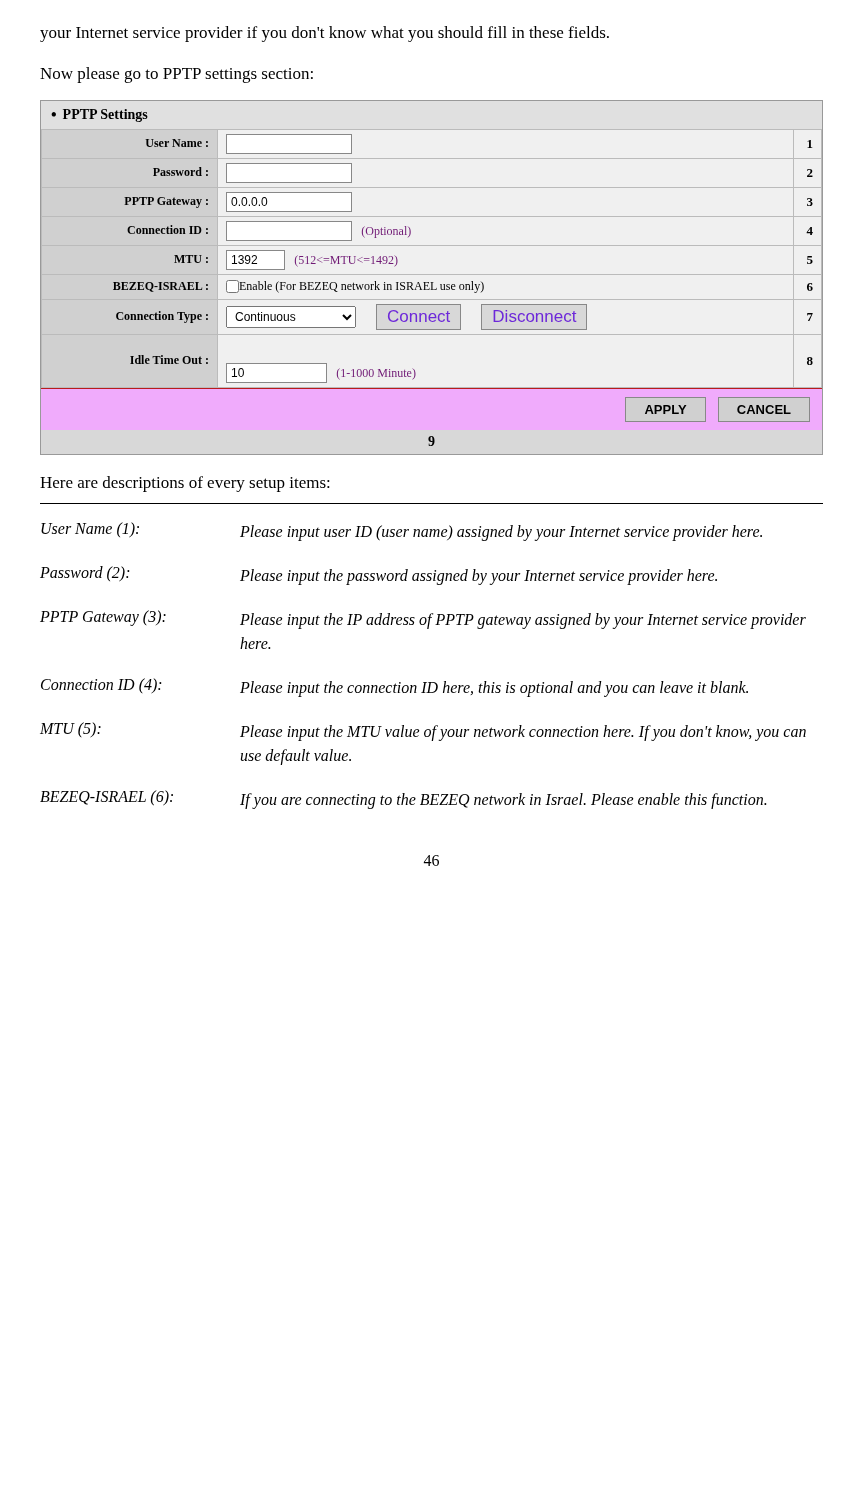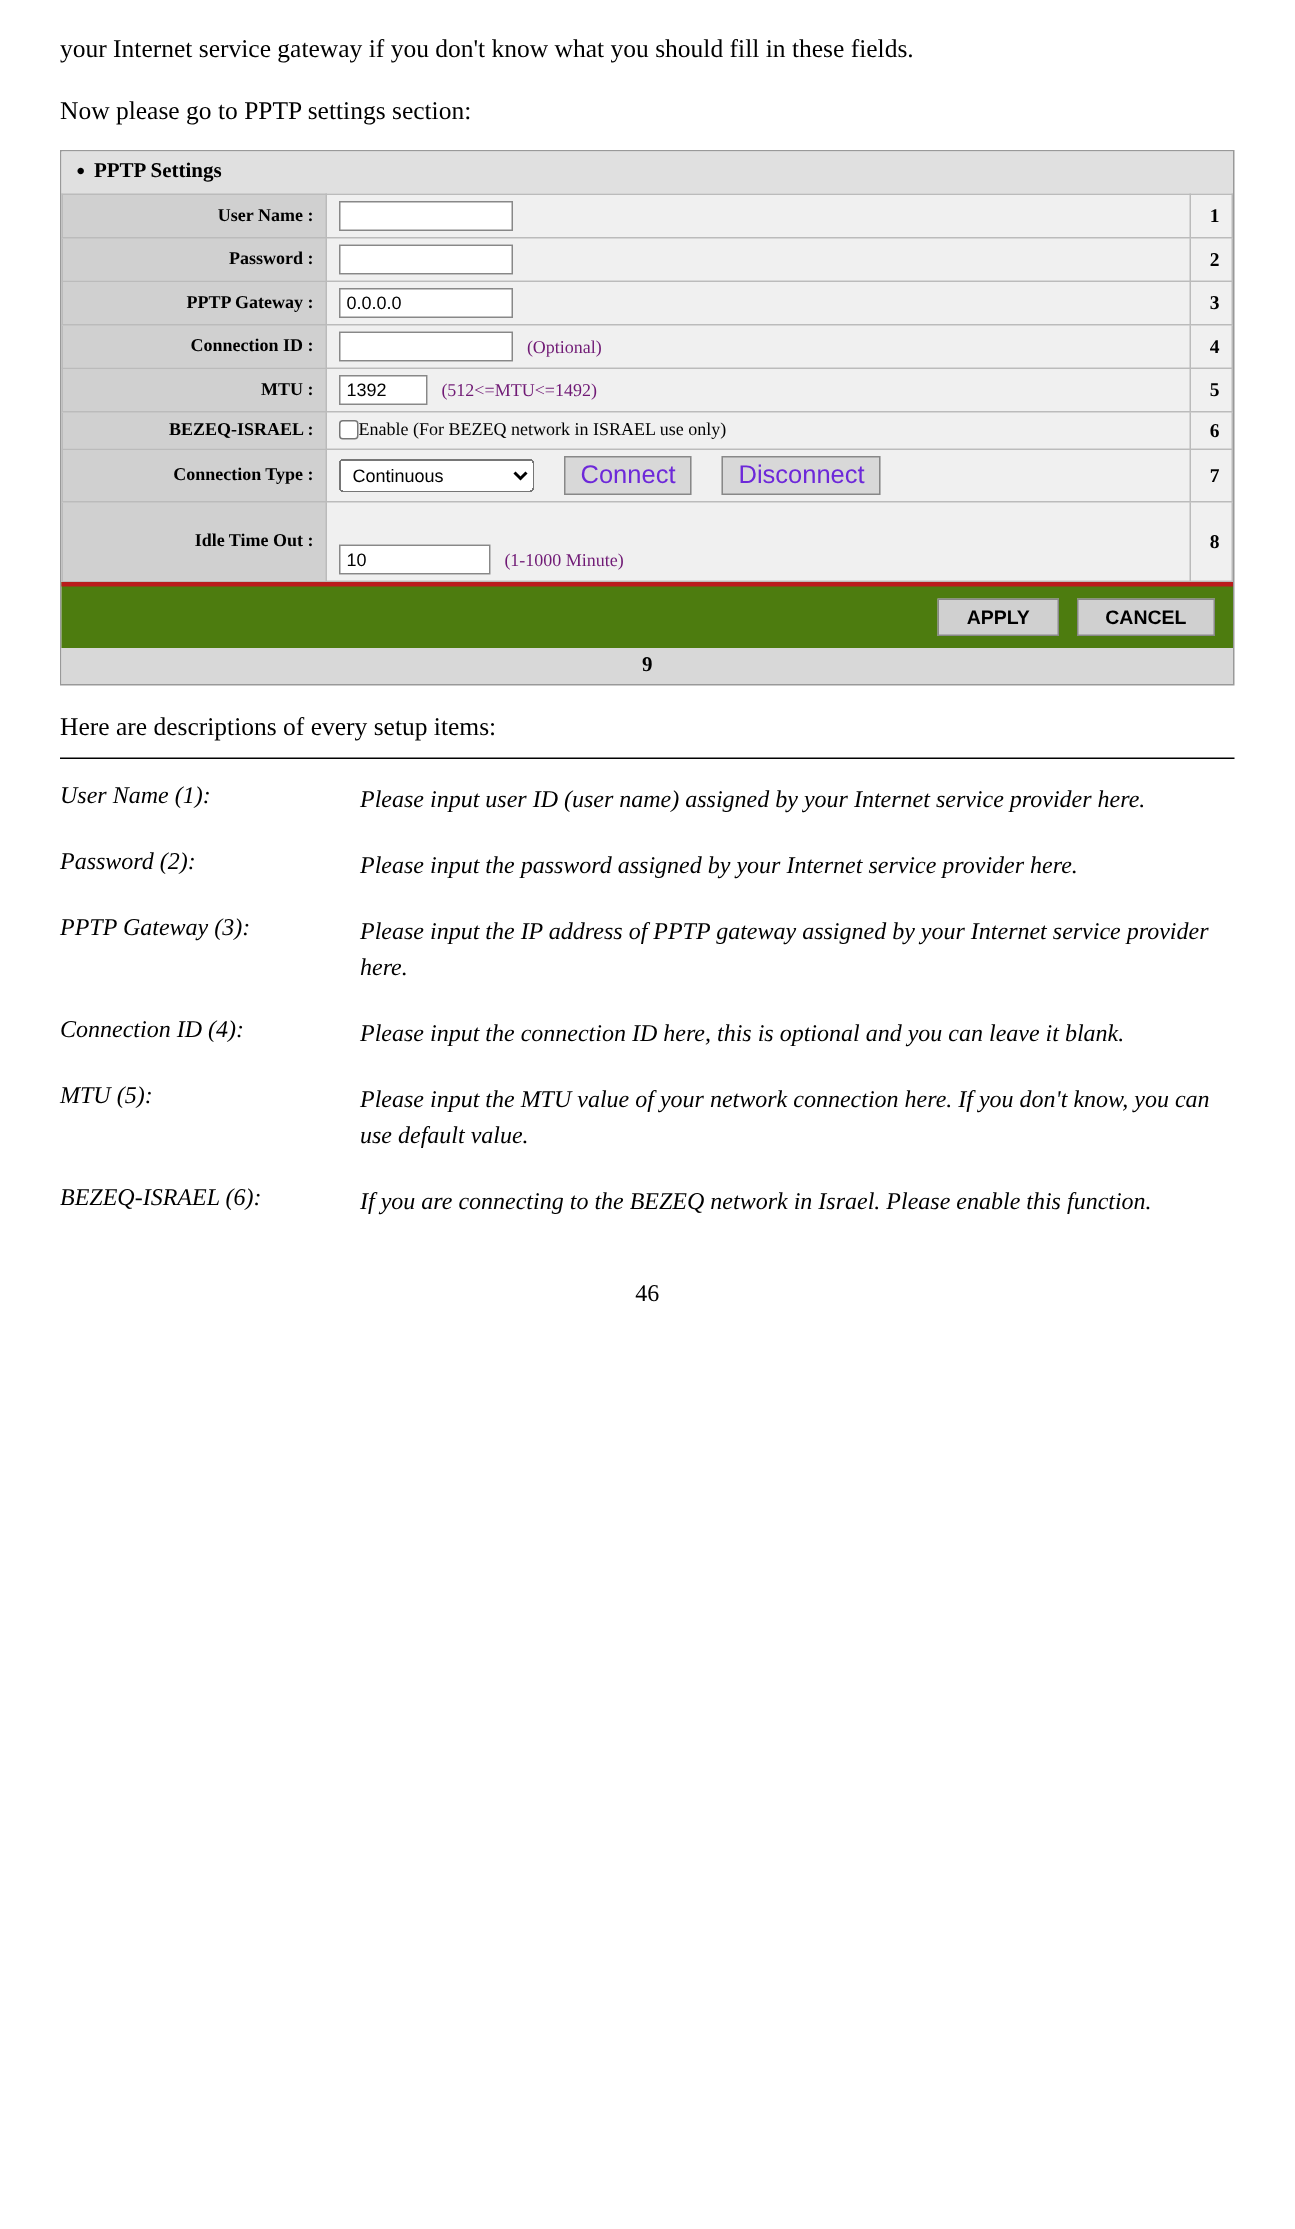--- a/index.html
+++ b/index.html
@@ -67,21 +67,21 @@
 
     .pptp-table .value-cell {
       background: #f0f0f0;
     }
 
     .pptp-table input[type="text"] {
       border: 1px solid #888;
       padding: 2px 4px;
       font-size: 12px;
       background: #fff;
-      width: 116px;
+      width: 126px;
     }
 
     .pptp-table .hint-text {
       font-size: 12px;
       color: #701a75;
       margin-left: 6px;
     }
 
     .conn-type-cell {
       display: flex;
@@ -98,24 +98,24 @@
     .conn-btn {
       border: 1px solid #888;
       background: #d8d8d8;
       padding: 2px 10px;
       font-size: 17px;
       cursor: pointer;
       color: #6d28d9;
     }
 
     .apply-row {
-      background: #4d7c0f;
+      background: #f0abfc;
       text-align: right;
       padding: 8px 12px;
-      border-top: 3px solid #b91c1c;
+      border-top: 1px solid #b91c1c;
     }
 
     .apply-row button {
       border: 1px solid #888;
       background: #d0d0d0;
       padding: 4px 18px;
       font-size: 13px;
       font-weight: bold;
       cursor: pointer;
       margin-left: 8px;
@@ -184,21 +184,21 @@
     .checkbox-cell {
       display: flex;
       align-items: center;
       gap: 0;
       font-size: 12px;
     }
   </style>
 </head>
 <body>
 
-<p class="intro-text">your Internet service gateway if you don't know what you should fill in these fields.</p>
+<p class="intro-text">your Internet service provider if you don't know what you should fill in these fields.</p>
 
 <p class="section-heading">Now please go to PPTP settings section:</p>
 
 <div class="pptp-container">
   <div class="pptp-title-row">
     <span class="bullet">•</span>
     <span>PPTP Settings</span>
   </div>
   <table class="pptp-table">
 

